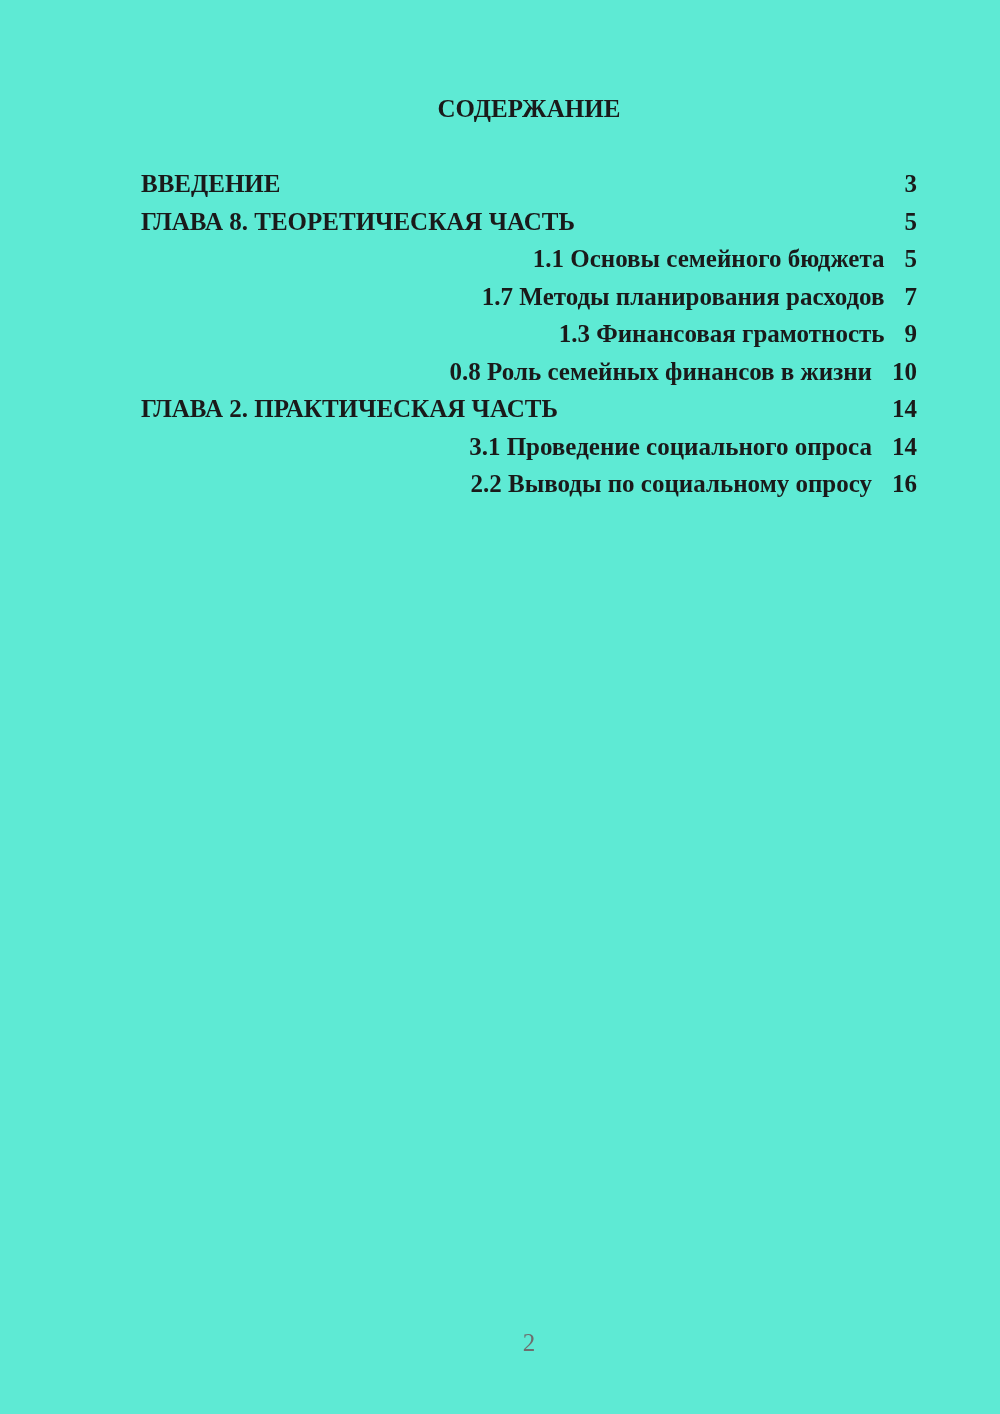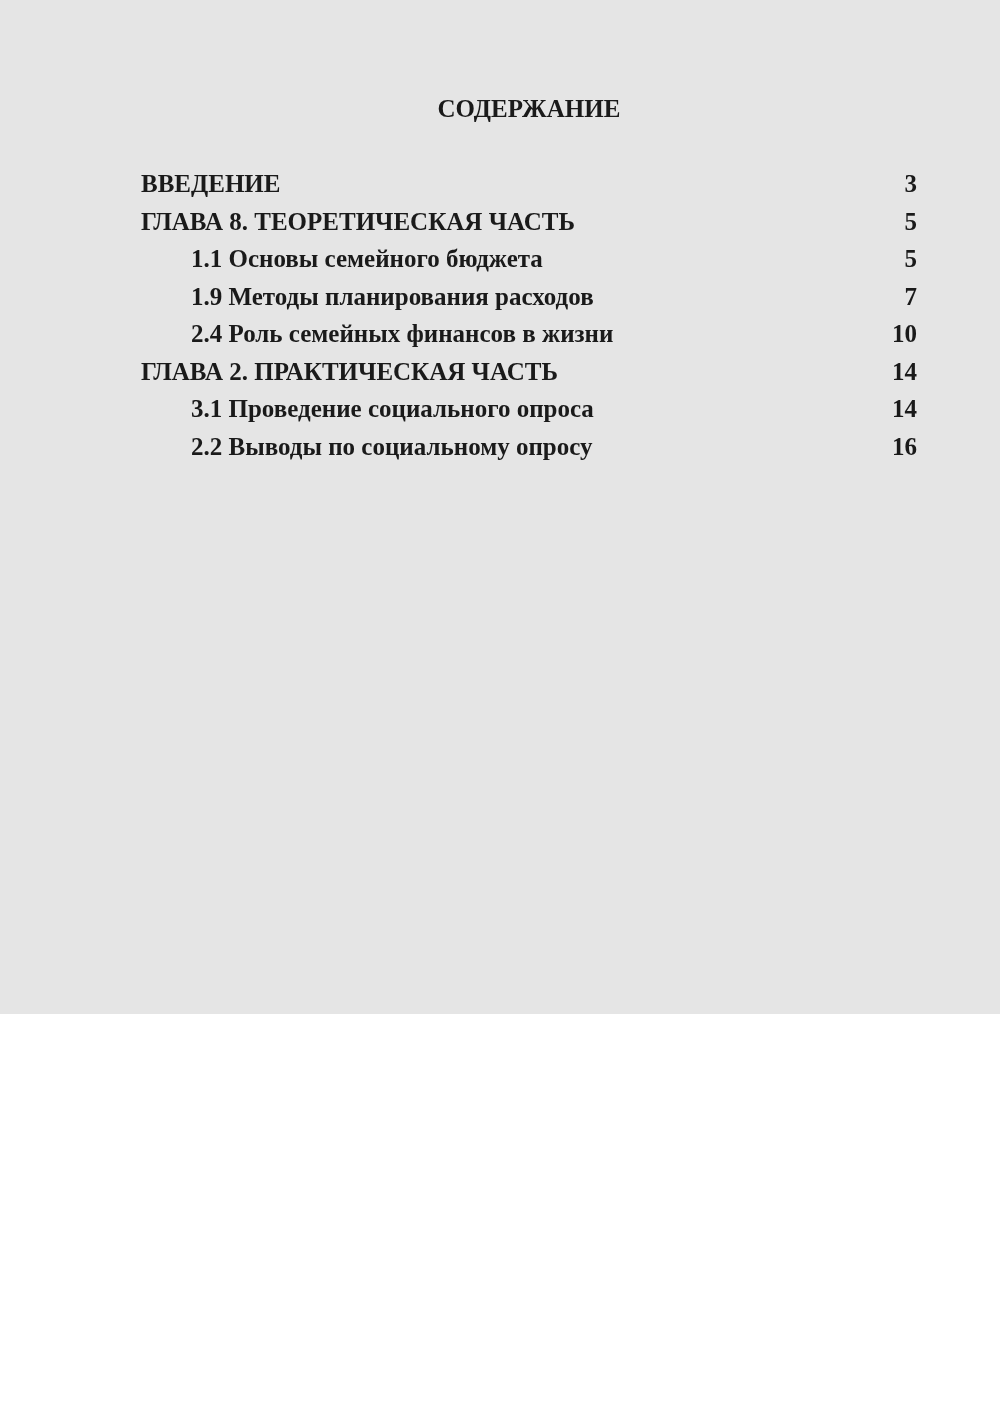--- a/index.html
+++ b/index.html
@@ -3,22 +3,22 @@
 <meta charset="utf-8">
 <style>
   html, body {
     margin: 0;
     padding: 0;
     background: #ffffff;
   }
   .page {
     position: relative;
     width: 1000px;
-    height: 1014px;
-    background: #e5e5e5;
+    height: 1414px;
+    background: #5eead4;
     font-family: "Liberation Serif", "DejaVu Serif", serif;
     color: #1a1a1a;
     overflow: hidden;
   }
   .content {
     position: absolute;
     left: 141px;
     top: 90px;
     width: 776px;
   }
@@ -43,20 +43,21 @@
     line-height: 37.5px;
     white-space: nowrap;
     font-weight: bold;
   }
   .toc-row .toc-label {
     flex: 1 1 auto;
     overflow: hidden;
   }
   .toc-row.level-1 .toc-label {
     padding-left: 50px;
+    text-align: right;
   }
   .toc-row .toc-page {
     flex: 0 0 auto;
     text-align: right;
     padding-left: 20px;
   }
   .footer-pagenum {
     position: absolute;
     left: 141px;
     width: 776px;
@@ -81,25 +82,29 @@
         </div>
         <div class="toc-row level-0">
           <span class="toc-label">ГЛАВА 8. ТЕОРЕТИЧЕСКАЯ ЧАСТЬ</span>
           <span class="toc-page">5</span>
         </div>
         <div class="toc-row level-1">
           <span class="toc-label">1.1 Основы семейного бюджета</span>
           <span class="toc-page">5</span>
         </div>
         <div class="toc-row level-1">
-          <span class="toc-label">1.9 Методы планирования расходов</span>
+          <span class="toc-label">1.7 Методы планирования расходов</span>
           <span class="toc-page">7</span>
         </div>
         <div class="toc-row level-1">
-          <span class="toc-label">2.4 Роль семейных финансов в жизни</span>
+          <span class="toc-label">1.3 Финансовая грамотность</span>
+          <span class="toc-page">9</span>
+        </div>
+        <div class="toc-row level-1">
+          <span class="toc-label">0.8 Роль семейных финансов в жизни</span>
           <span class="toc-page">10</span>
         </div>
         <div class="toc-row level-0">
           <span class="toc-label">ГЛАВА 2. ПРАКТИЧЕСКАЯ ЧАСТЬ</span>
           <span class="toc-page">14</span>
         </div>
         <div class="toc-row level-1">
           <span class="toc-label">3.1 Проведение социального опроса</span>
           <span class="toc-page">14</span>
         </div>

